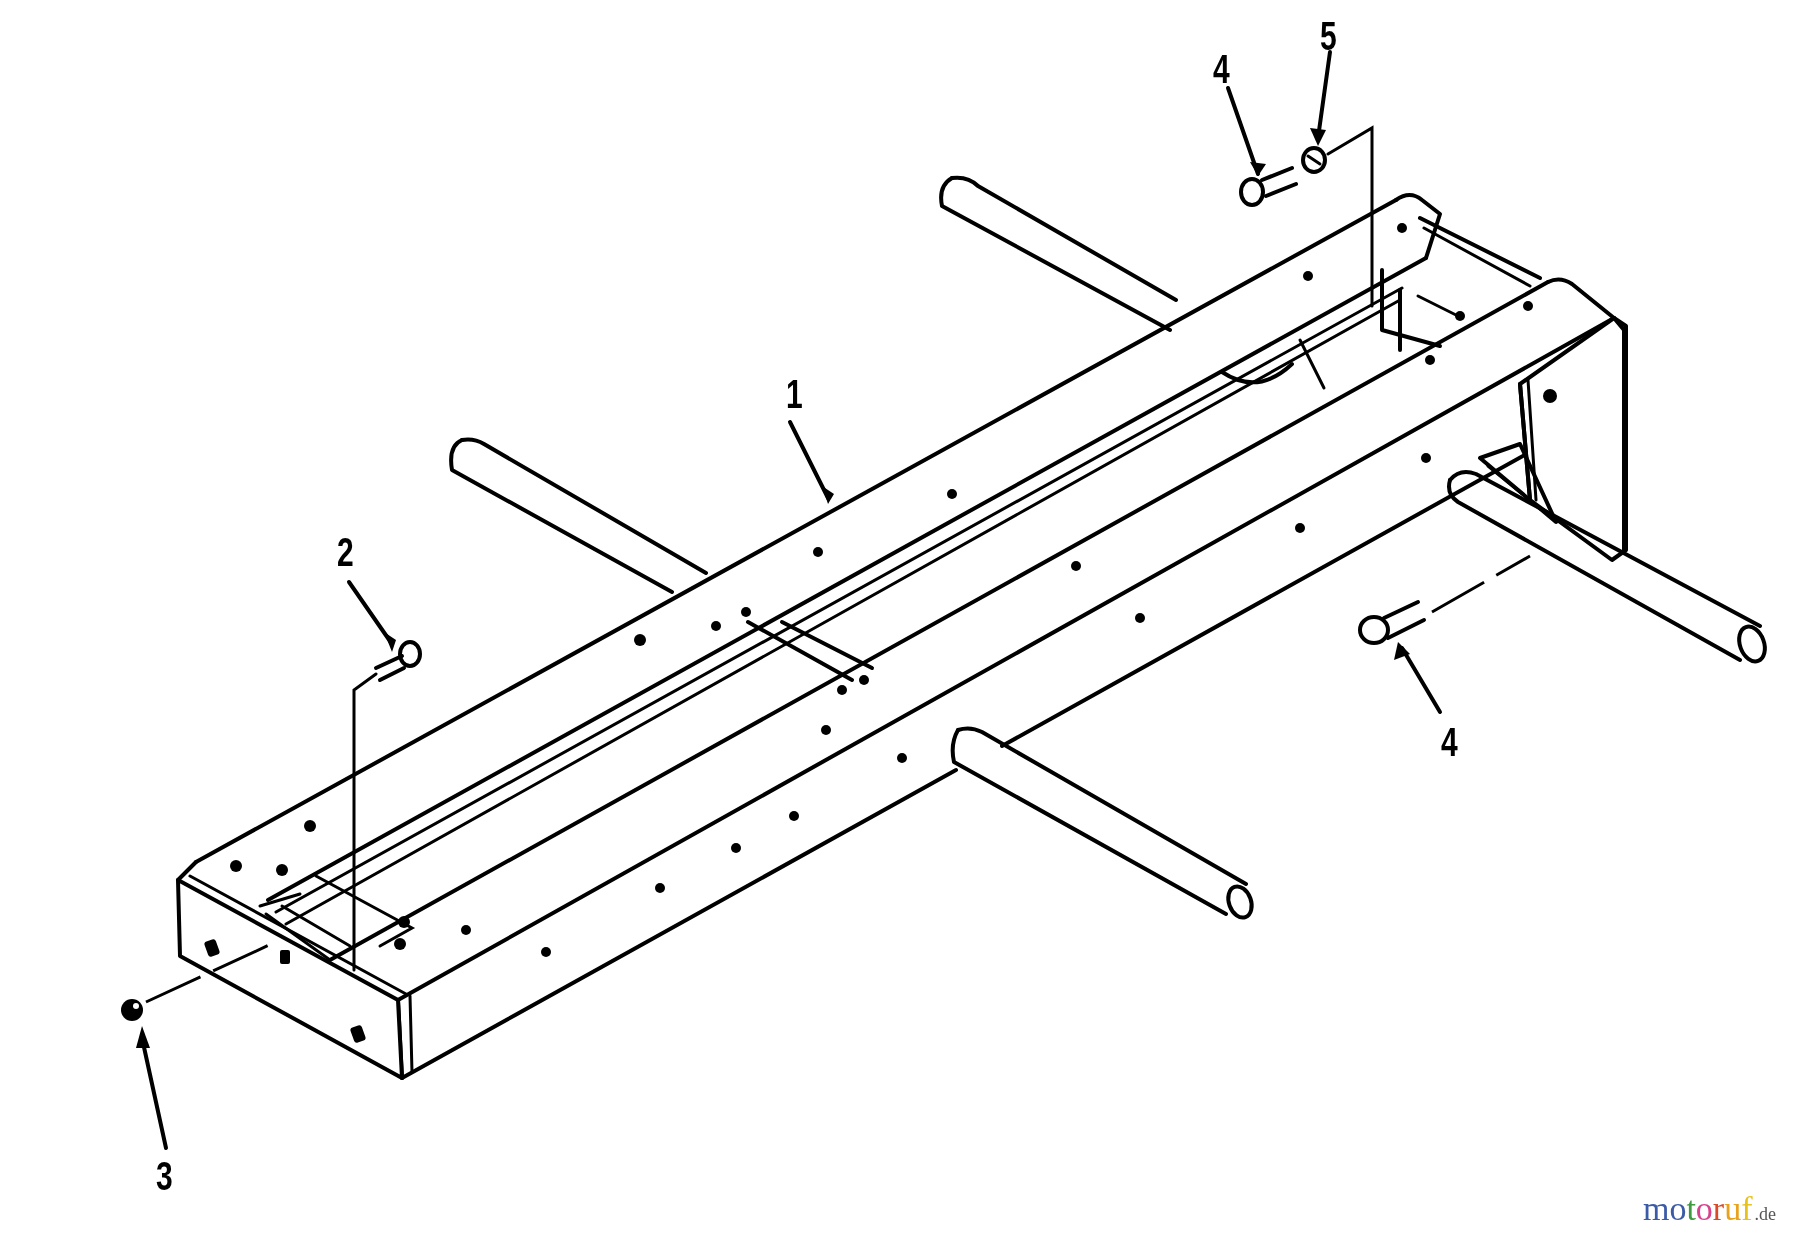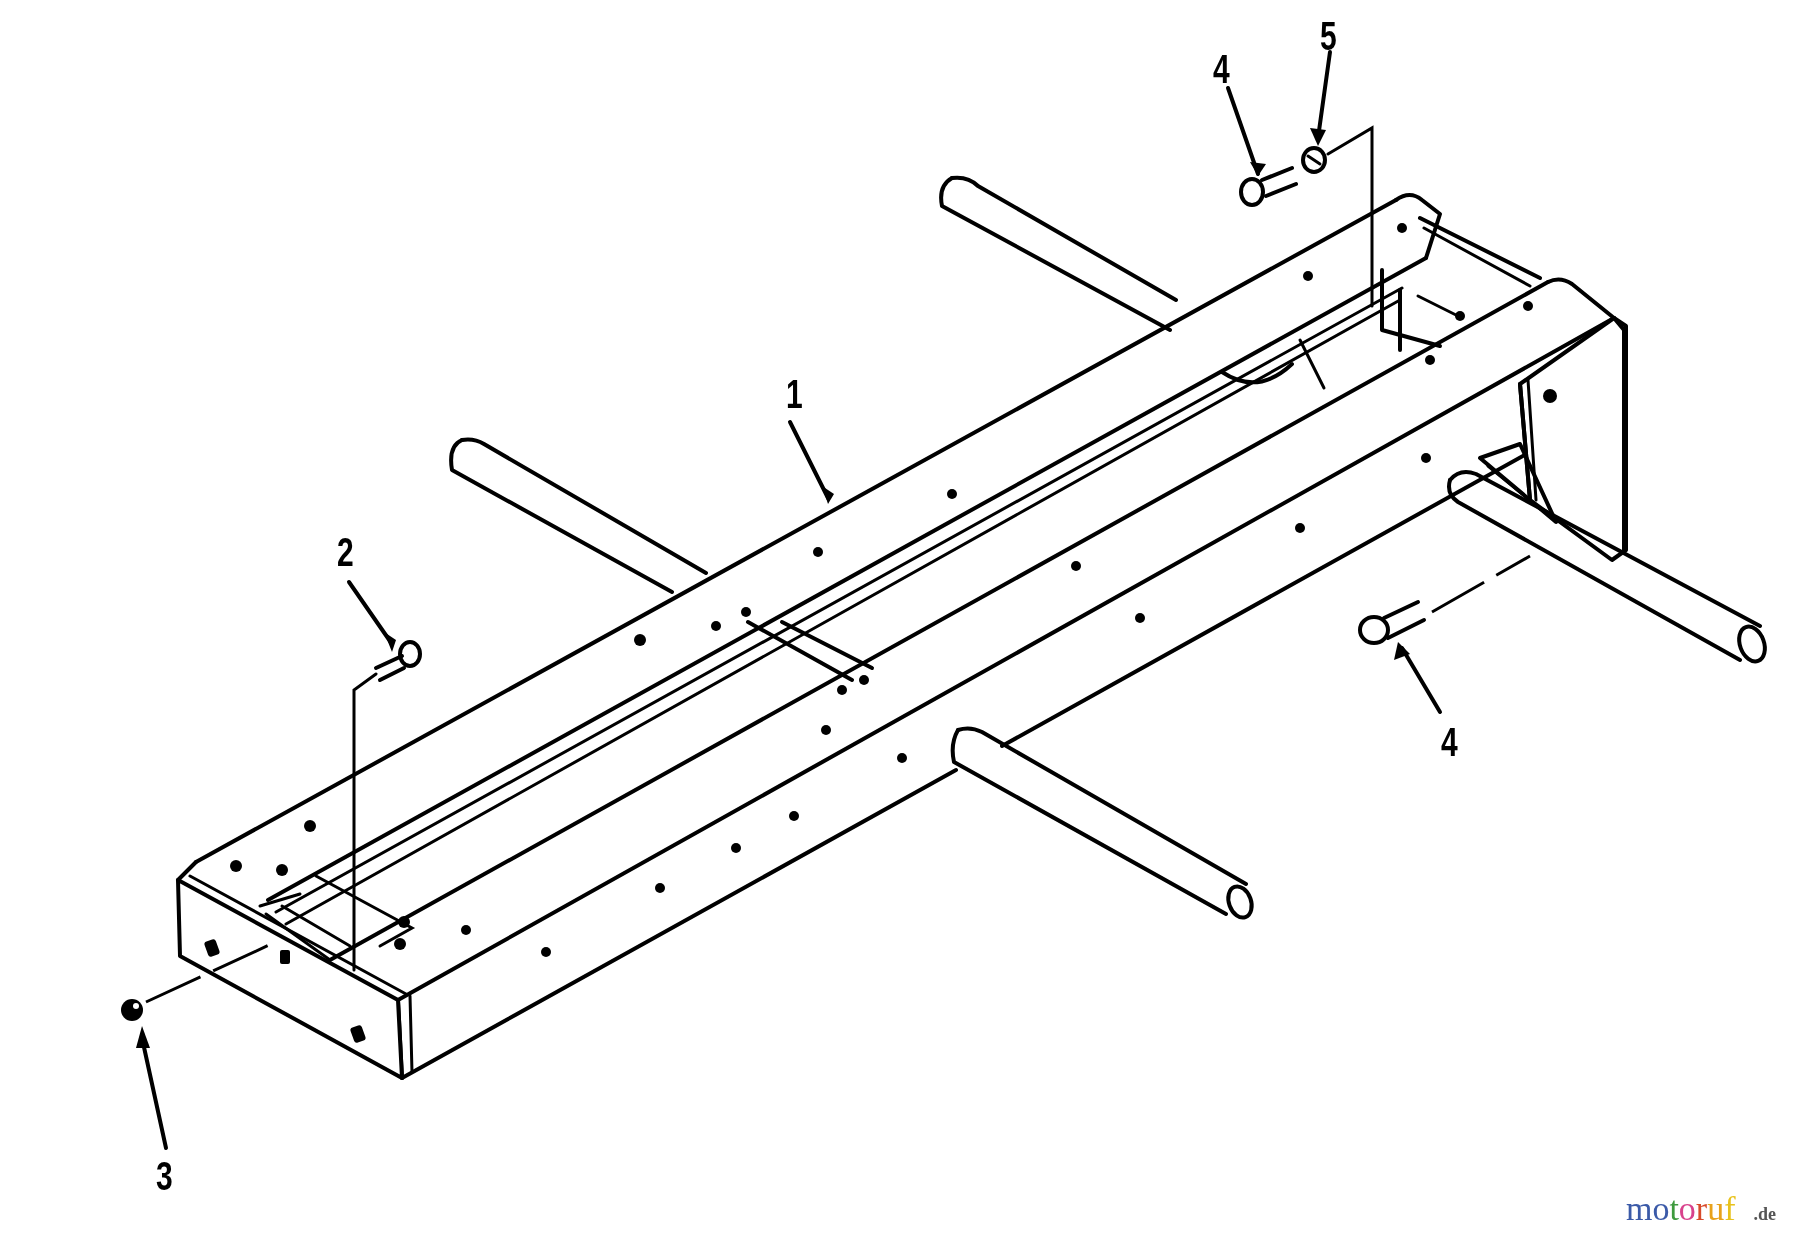--- a/index.html
+++ b/index.html
@@ -6,21 +6,21 @@
   body { width: 1800px; height: 1244px; position: relative; overflow: hidden; font-family: "Liberation Sans", sans-serif; }
   #diagram { position: absolute; left: 0; top: 0; width: 1800px; height: 1244px; }
   .ln { fill: none; stroke: #000; stroke-width: 4; stroke-linecap: round; stroke-linejoin: round; }
   .thin { fill: none; stroke: #000; stroke-width: 3; stroke-linecap: round; }
   .dash { fill: none; stroke: #000; stroke-width: 3; stroke-dasharray: 60 14; }
   .face { fill: #fff; stroke: #000; stroke-width: 4; stroke-linejoin: round; }
   .hole { fill: #000; }
   .callout-num { position: absolute; font-family: "Liberation Sans", sans-serif; font-weight: bold; font-size: 40px; color: #000; transform: scaleX(0.75); transform-origin: left top; line-height: 1; }
   #watermark { position: absolute; right: 24px; bottom: 16px; font-family: "Liberation Serif", serif; font-size: 34px; letter-spacing: 0px; }
   #watermark span { display: inline-block; }
-  #watermark .suffix { font-size: 18px; color: #555; margin-left: 18px; font-weight: bold; }
+  #watermark .suffix { font-size: 18px; color: #555; margin-left: 2px; }
 </style>
 </head>
 <body>
 
 <svg id="diagram" viewBox="0 0 1800 1244" xmlns="http://www.w3.org/2000/svg">
 
   <g>
     <path class="ln" d="M952 178 Q938 186 942 206 L1170 330"></path>
     <path class="ln" d="M952 178 Q968 176 978 186 L1176 300"></path>
   </g>

